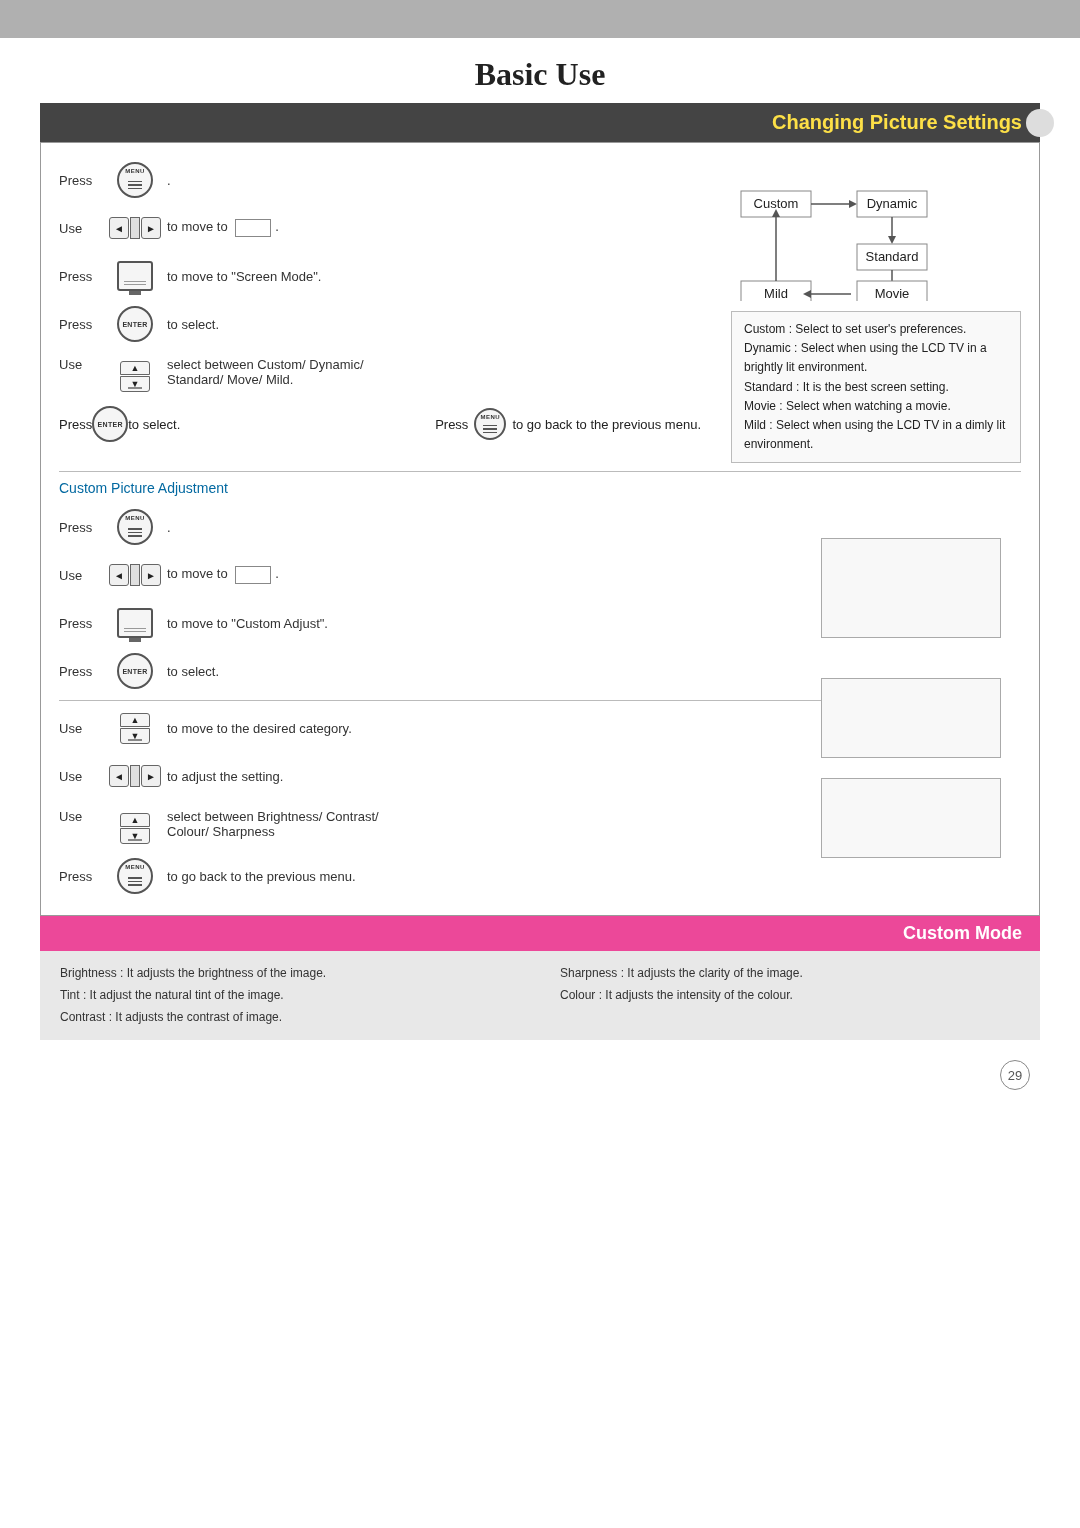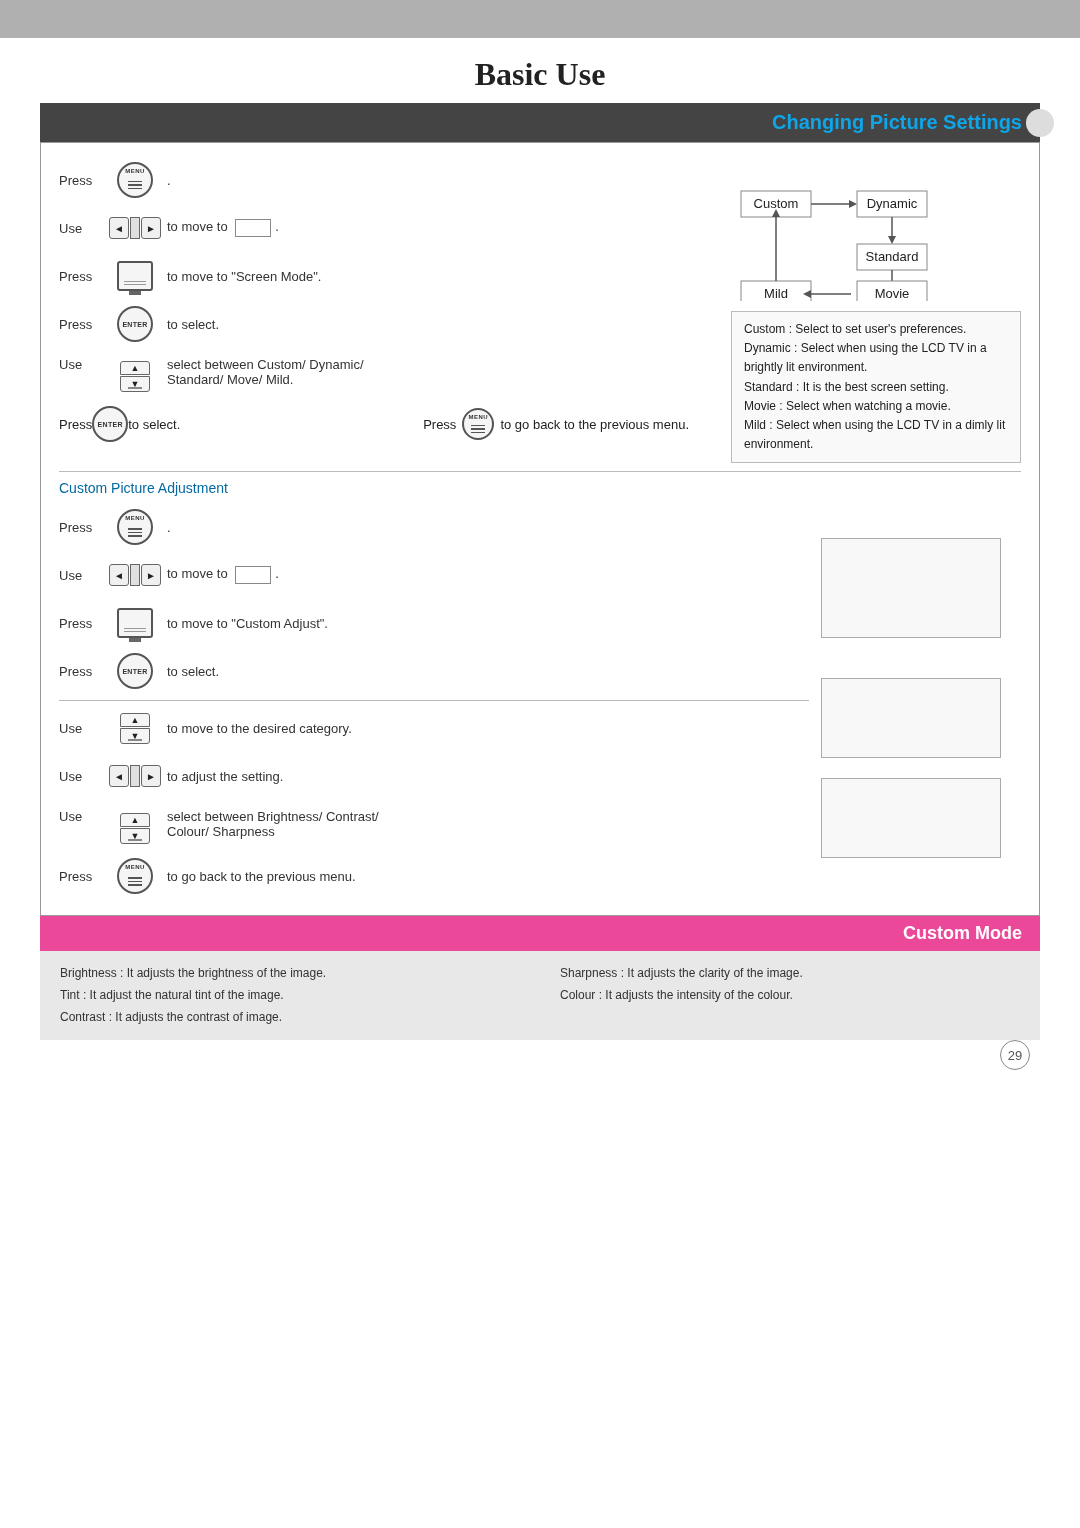--- a/index.html
+++ b/index.html
@@ -32,21 +32,21 @@
     }
 
     
     .main-content {
       margin: 0 40px;
     }
 
     
     .section-header {
       background: #444;
-      color: #0ea5e9;
+      color: #fde047;
       font-size: 20px;
       font-weight: bold;
       padding: 8px 18px;
       margin-bottom: 0;
       text-align: right;
       position: relative;
     }
     .section-header .circle {
       display: inline-block;
       width: 28px;
@@ -291,21 +291,21 @@
       height: 80px;
       border: 1px solid #aaa;
       background: #f8f8f8;
       margin-left: auto;
       margin-right: 10px;
     }
 
     
     .two-col {
       display: flex;
-      gap: 12px;
+      gap: 0;
     }
     .col-left {
       flex: 1;
     }
     .col-right {
       width: 200px;
       display: flex;
       flex-direction: column;
       justify-content: flex-start;
       padding-top: 10px;
@@ -678,15 +678,15 @@
         <div>Contrast : It adjusts the contrast of image.</div>
       </div>
       <div class="bottom-info-col">
         <div>Sharpness : It adjusts the clarity of the image.</div>
         <div>Colour : It adjusts the intensity of the colour.</div>
       </div>
     </div>
 
   </div>
 
-  <div class="page-num" style="position:relative; margin: 0 auto 0 auto; right:auto; bottom:auto; width:30px; height:30px; border-radius:50%; border:1.5px solid #888; display:flex; align-items:center; justify-content:center; font-size:13px; color:#555; float:right; margin-right:50px;">29</div>
+  <div class="page-num" style="position:relative; margin: 20px auto 0 auto; right:auto; bottom:auto; width:30px; height:30px; border-radius:50%; border:1.5px solid #888; display:flex; align-items:center; justify-content:center; font-size:13px; color:#555; float:right; margin-right:50px;">29</div>
 
 </div>
 
 </body></html>

